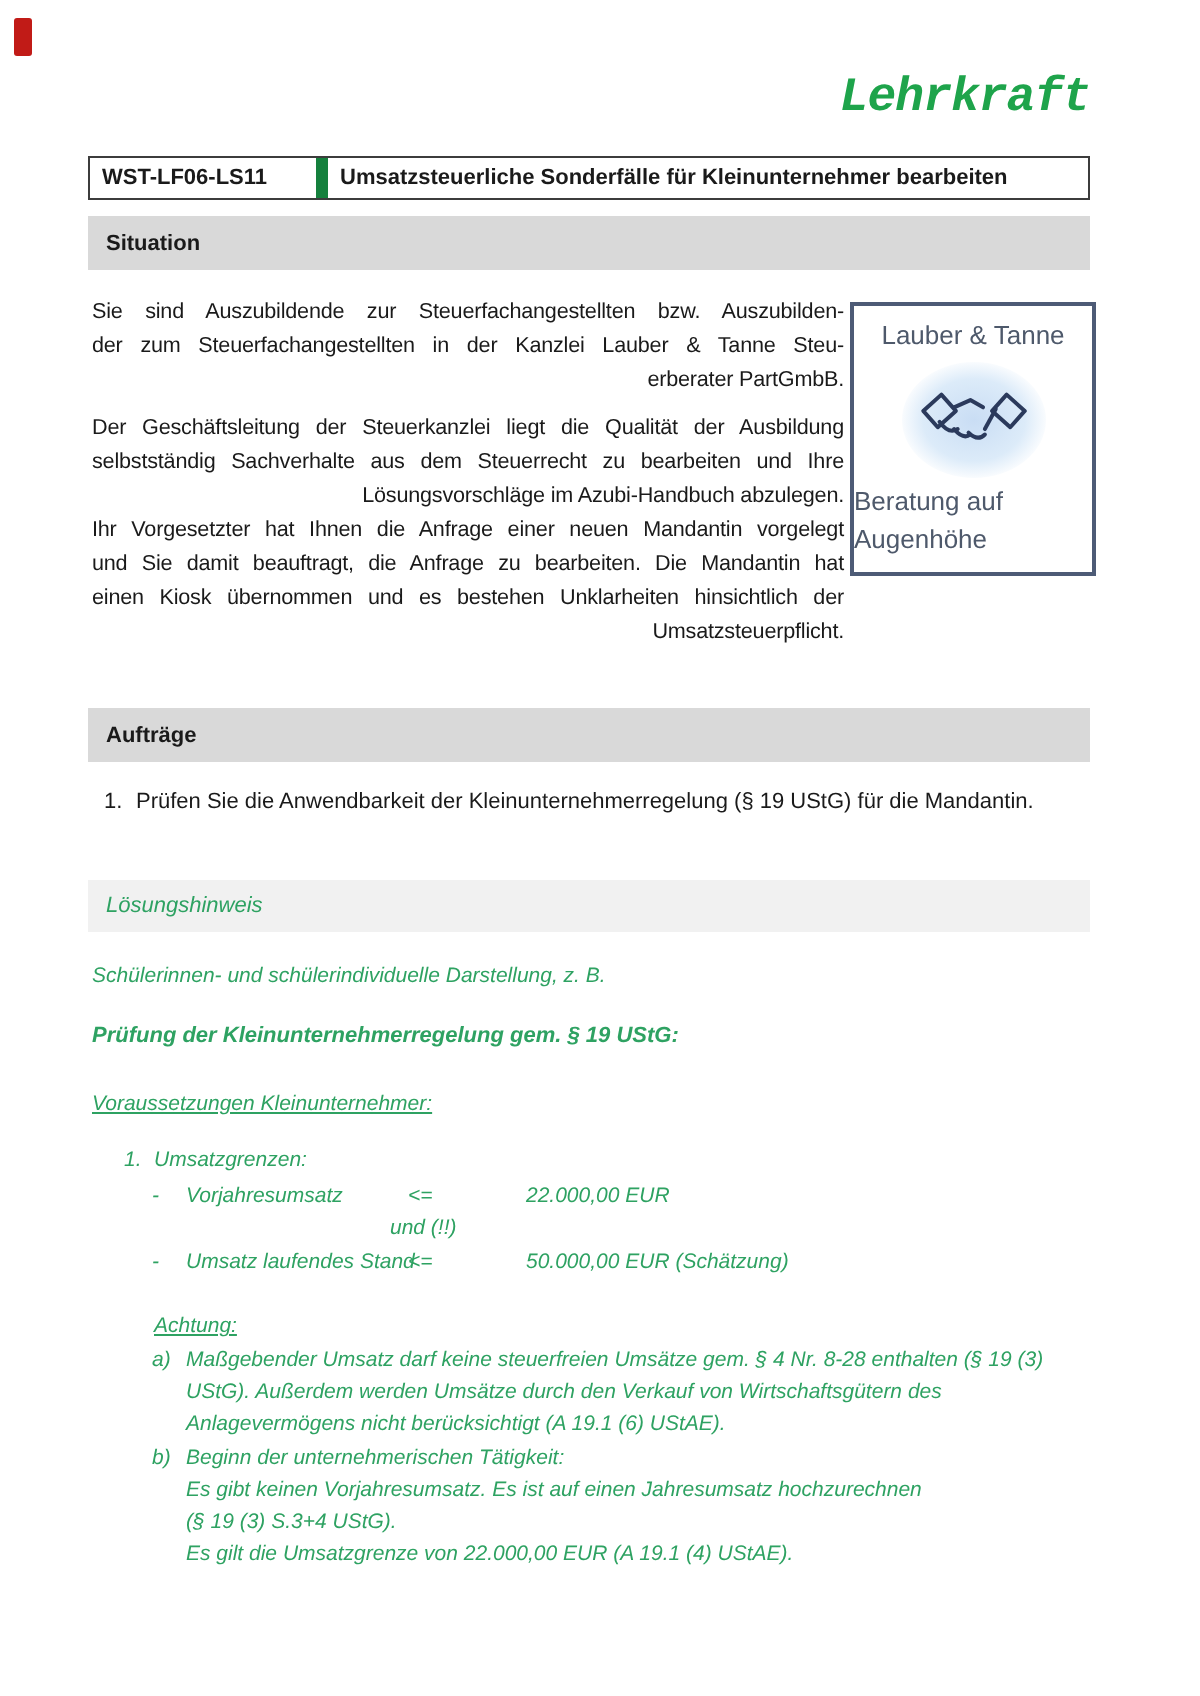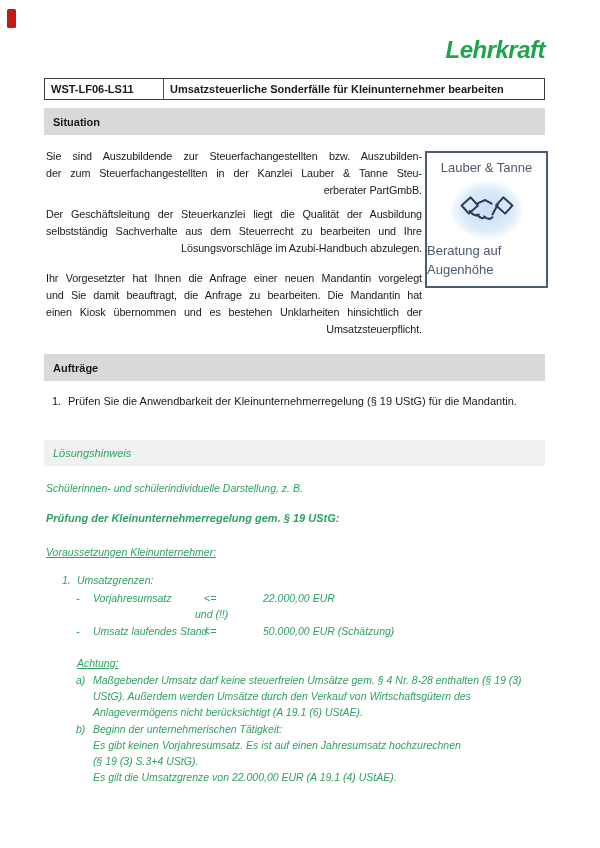--- a/index.html
+++ b/index.html
@@ -8,42 +8,42 @@
     --icon-navy:#2b3a5c; --marker-red:#c11b17;
   }
   *{margin:0;padding:0;box-sizing:border-box}
   html,body{background:#ffffff}
   body{font-family:"Liberation Sans",sans-serif;color:#1a1a1a}
   .page{position:relative;width:600px;height:848px;background:#fff;overflow:hidden}
 
   .red-marker{position:absolute;left:7px;top:9px;width:9px;height:19px;
     background:var(--marker-red);border-radius:1.5px}
 
-  .brand{position:absolute;top:36px;right:55px;font-family:Liberation Sans, sans-serif;
+  .brand{position:absolute;top:36px;right:55px;font-family:Liberation Mono, monospace;
     font-weight:bold;font-style:italic;font-size:24px;color:var(--brand-green);letter-spacing:-0.5px}
 
   .header-table{position:absolute;left:44px;top:78px;width:501px;height:22px;
     display:flex;border:1px solid #3c3c3c}
   .header-table .cell{display:flex;align-items:center;font-weight:bold;font-size:11px;
     padding:0 6px;white-space:nowrap;overflow:hidden}
-  .header-table .cell.code{width:119px;border-right:1px solid #15803d}
+  .header-table .cell.code{width:119px;border-right:6px solid #15803d}
   .header-table .cell.title{flex:1}
 
   .bar{position:absolute;left:44px;width:501px;height:27px;background:var(--bar-gray);
     display:flex;align-items:center;padding-left:9px;font-size:11px;font-weight:bold}
   .bar.situation{top:108px}
   .bar.auftraege{top:354px}
   .bar.loesung{top:440px;height:26px;background:var(--bar-light);
     color:var(--solution-green);font-style:italic}
 
   .bodytext{position:absolute;left:46px;top:148px;width:376px;font-size:10.8px;
     line-height:17px;letter-spacing:-0.1px}
   .bodytext p{margin:0}
   .bodytext p + p.gap1{margin-top:7px}
-  .bodytext p + p.gap2{margin-top:13px}
+  .bodytext p + p.gap2{}
   .jline{text-align:justify;text-align-last:justify}
   .lline{text-align:right}
 
   .logo-card{position:absolute;left:425px;top:151px;width:123px;height:137px;
     border:2px solid var(--card-border);background:#fff;color:var(--card-text);
     display:flex;flex-direction:column;align-items:center}
   .logo-card .name{margin-top:7px;font-size:13px;white-space:nowrap}
   .logo-card .icon-wrap{position:relative;margin-top:12px;width:64px;height:46px;
     display:flex;align-items:center;justify-content:center}
   .logo-card .halo{position:absolute;left:-4px;top:-6px;width:72px;height:58px;border-radius:50%;

